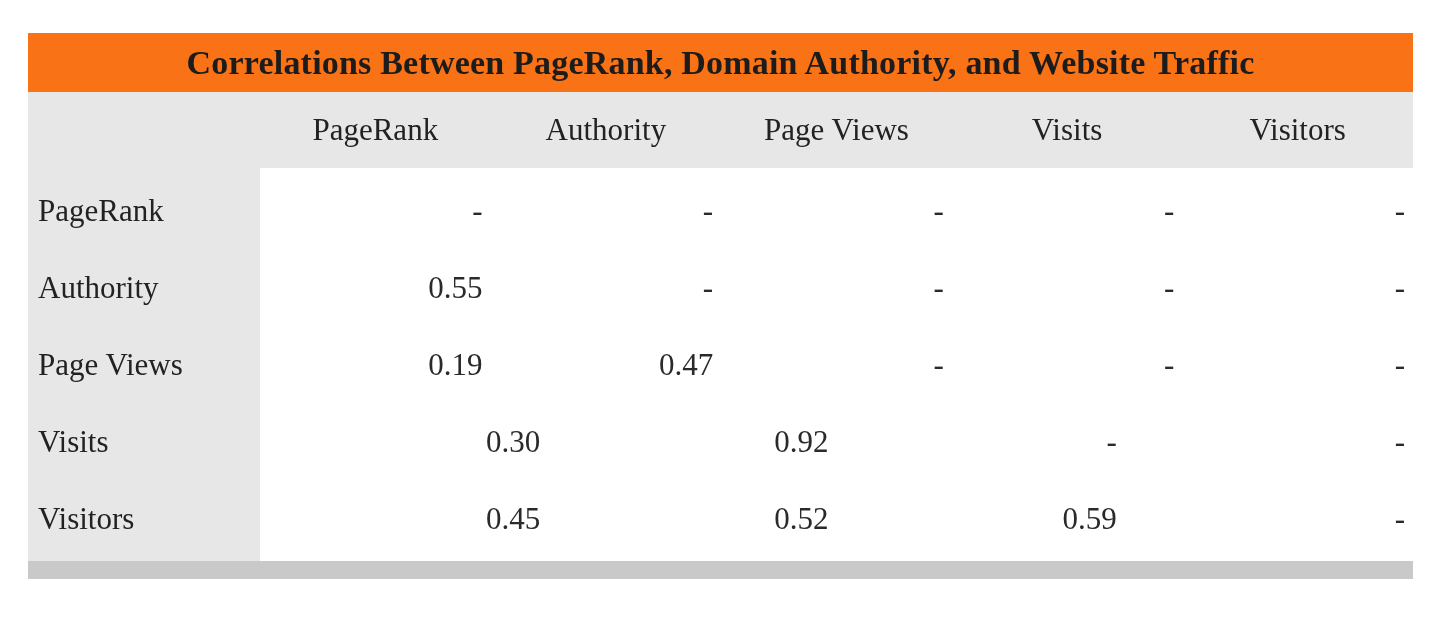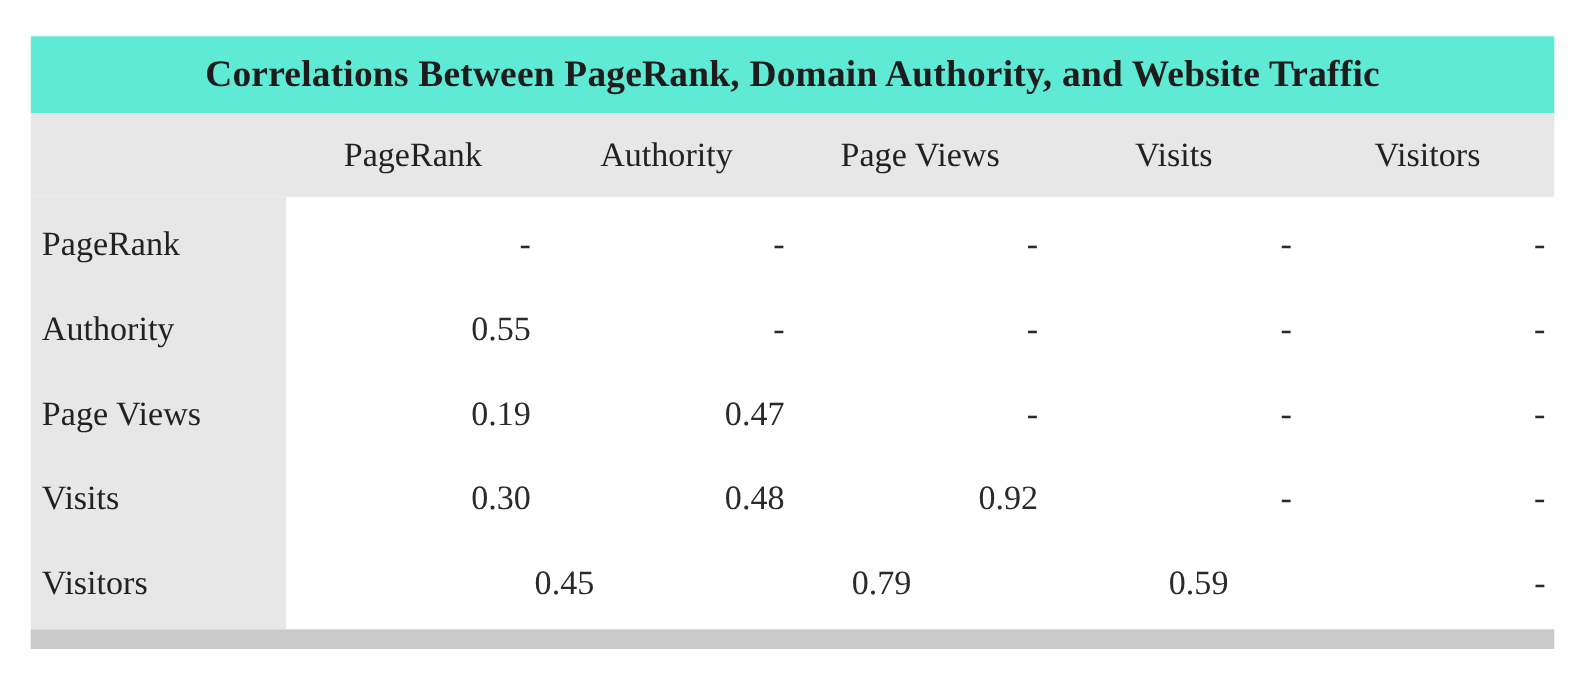--- a/index.html
+++ b/index.html
@@ -17,22 +17,22 @@
 
   .table-wrap {
     position: absolute;
     left: 28px;
     top: 33px;
     width: 1385px;
   }
 
   
   .title-band {
-    background: #5eead4;
-    height: 70px;
+    background: #f97316;
+    height: 59px;
     display: flex;
     align-items: center;
     justify-content: center;
   }
   .title-text {
     font-size: 34px;
     font-weight: bold;
     color: #1c1c1c;
     letter-spacing: 0.2px;
     white-space: nowrap;
@@ -166,32 +166,31 @@
         <div class="data-cell">-</div>
         <div class="data-cell">-</div>
         <div class="data-cell">-</div>
       </div>
     </div>
 
     <div class="data-row">
       <div class="row-label">Visits</div>
       <div class="row-cells">
         <div class="data-cell">0.30</div>
-        <div class="data-cell">0.48</div>
         <div class="data-cell">0.92</div>
         <div class="data-cell">-</div>
         <div class="data-cell">-</div>
       </div>
     </div>
 
     <div class="data-row">
       <div class="row-label">Visitors</div>
       <div class="row-cells">
         <div class="data-cell">0.45</div>
-        <div class="data-cell">0.79</div>
+        <div class="data-cell">0.52</div>
         <div class="data-cell">0.59</div>
         <div class="data-cell">-</div>
       </div>
     </div>
   </div>
 
   <div class="footer-band"></div>
 
 </div>
 

